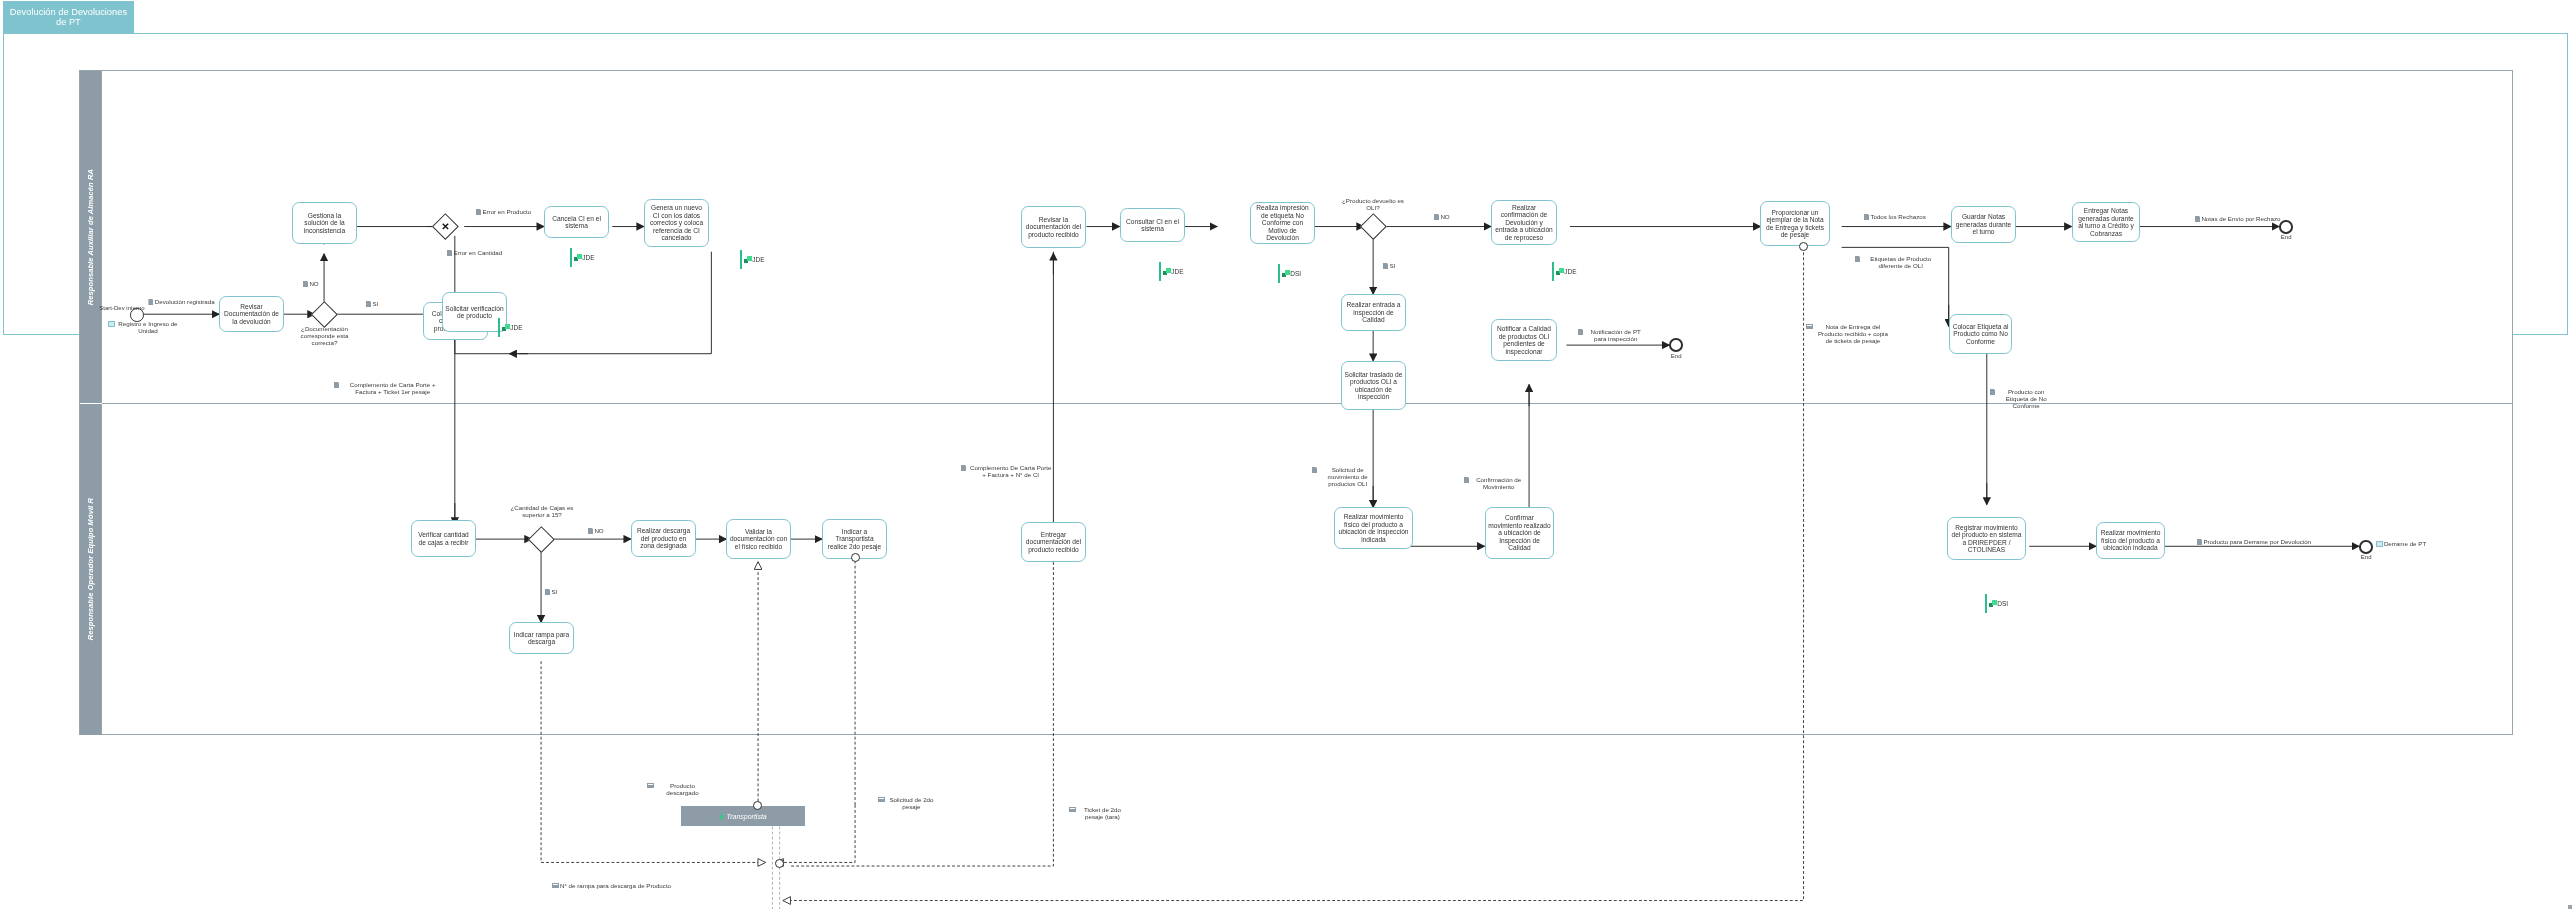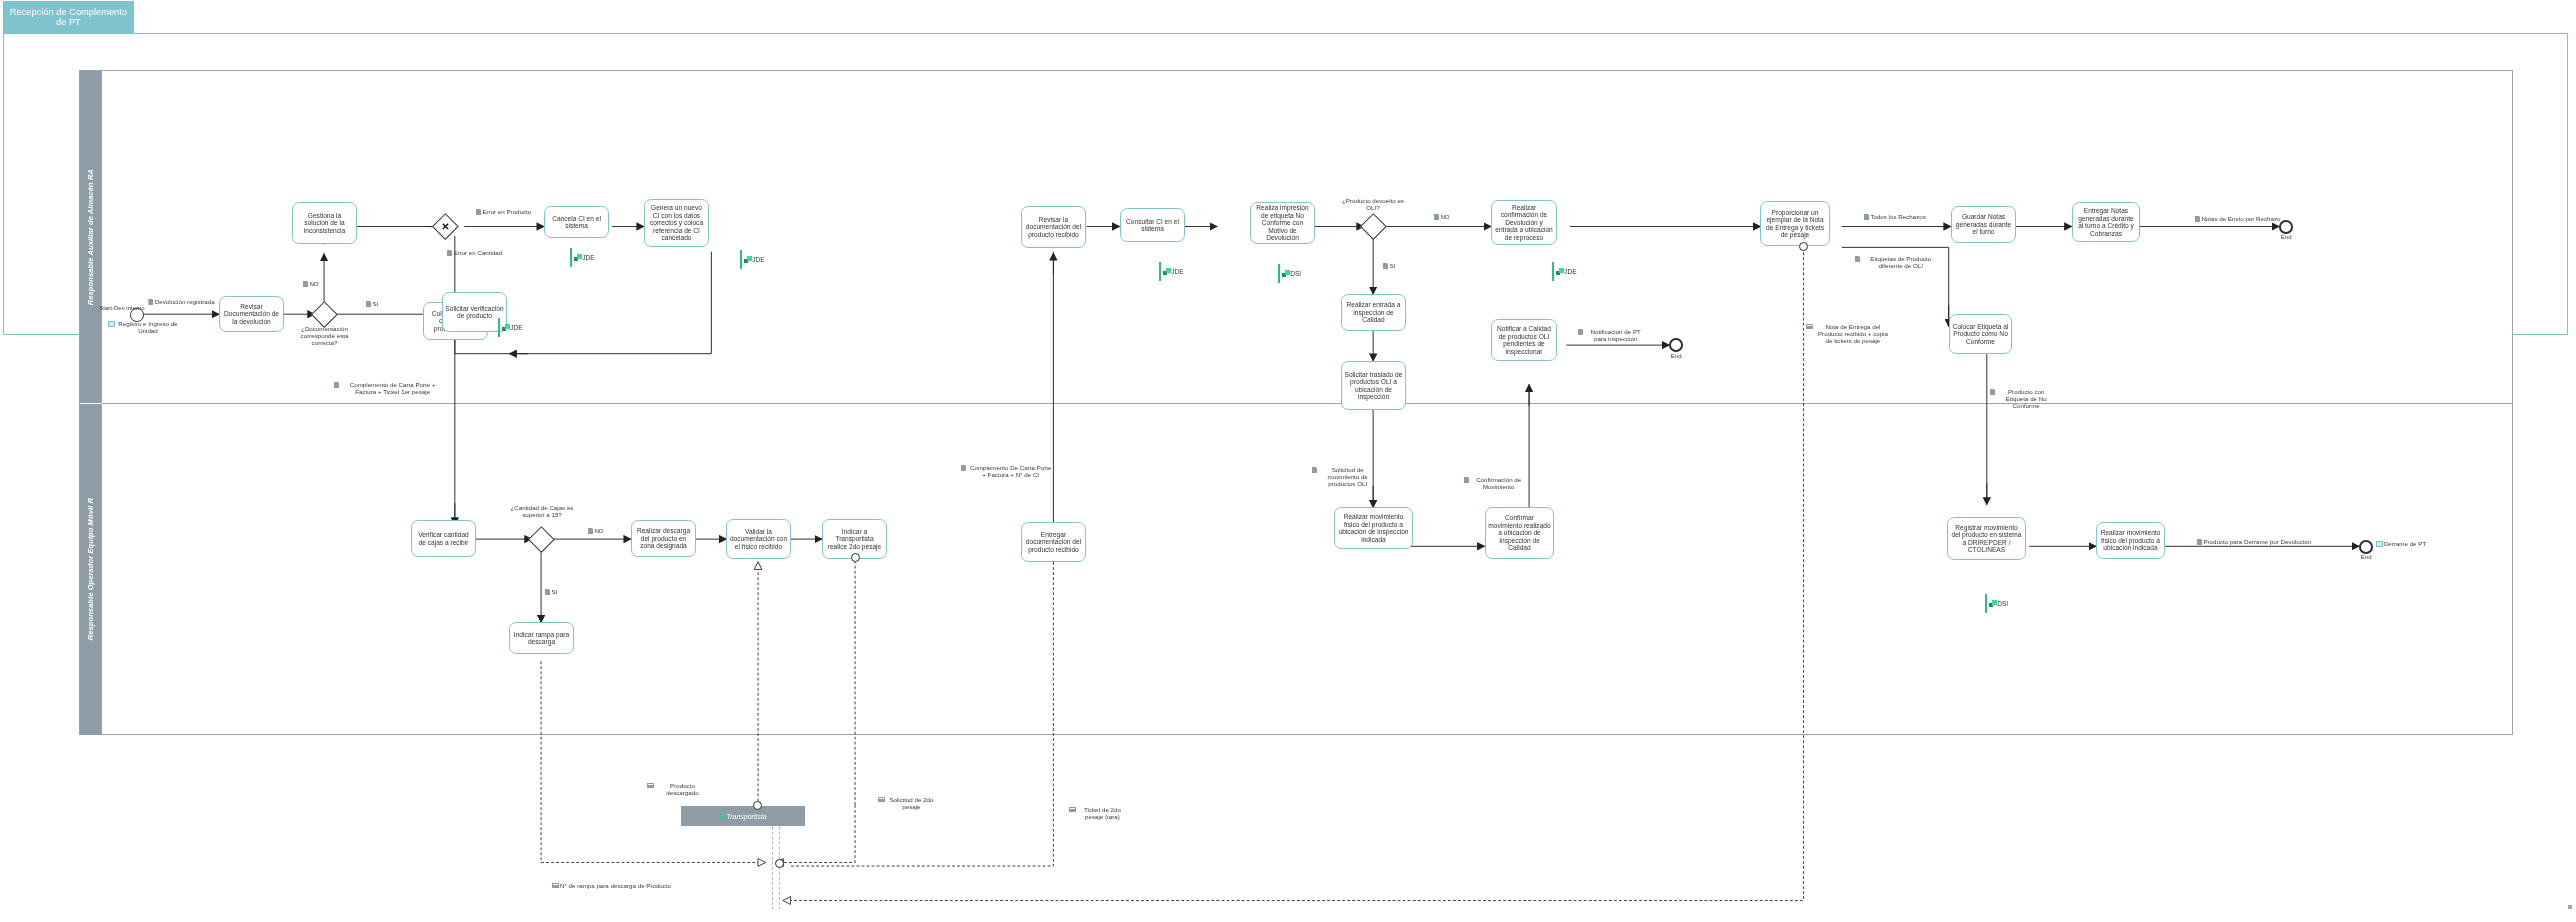--- a/index.html
+++ b/index.html
@@ -198,21 +198,21 @@
   .resize-dot {
     position:absolute; right:2.2px; bottom:2.2px;
     width:3.6px; height:3.6px; background:#9aa6ae;
   }
 </style>
 </head>
 <body>
 
 <div id="canvas">
 
-  <div id="title-tab">Recepción de Complemento de PT</div>
+  <div id="title-tab">Devolución de Devoluciones de PT</div>
 
   <div id="outer-frame"></div>
 
   <div id="pool">
     <div class="lane-header" style="top:0;height:332px;">
       <span class="lbl">Responsable Auxiliar de Almacén RA</span>
     </div>
     <div class="lane-sep" style="top:332px;"></div>
     <div class="lane-header" style="top:333px;height:331px;">
       <span class="lbl">Responsable Operador Equipo Móvil R</span>

